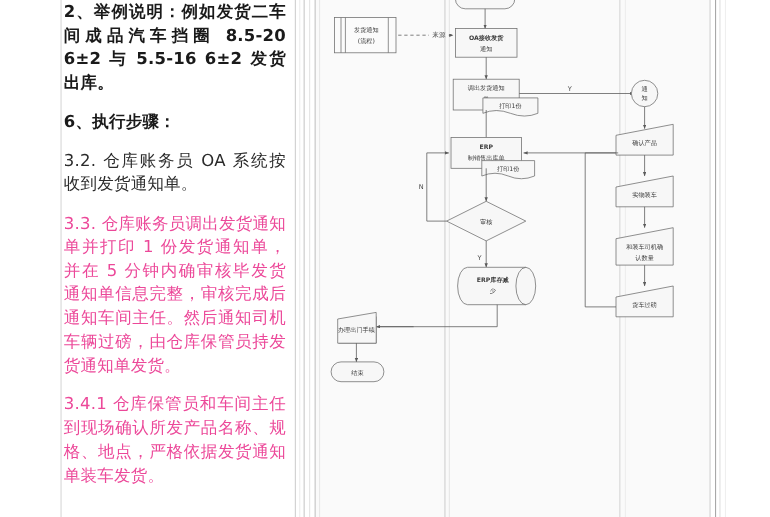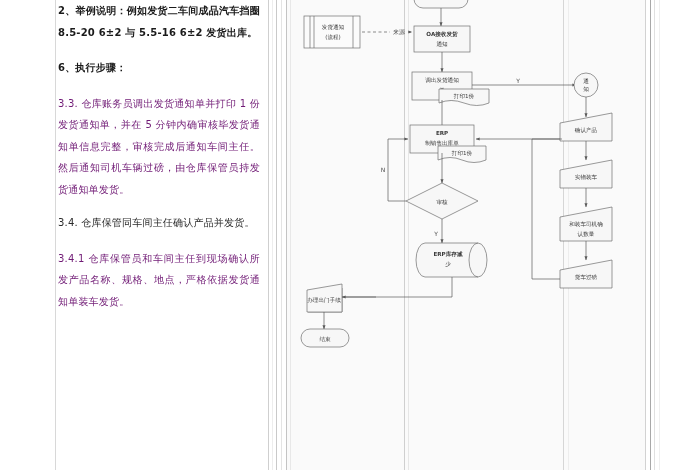--- a/index.html
+++ b/index.html
@@ -42,28 +42,28 @@
   #text-col {
     position: absolute;
     left: 58px;
     top: 0px;
     width: 202px;
     height: 470px;
   }
   .para {
     margin: 0 0 10px 0;
     font-family: "DejaVu Sans", "Liberation Sans", sans-serif;
-    font-size: 10px;
+    font-size: 15px;
     line-height: 21.5px;
     letter-spacing: 0.2px;
     color: #2b2b2b;
     text-align: justify;
   }
   .para.bold   { font-weight: bold; color:#1a1a1a; }
-  .para.rose   { color: #701a75; }
+  .para.rose   { color: #ec4899; }
 
   
   #chart {
     position: absolute;
     left: 286px;
     top: 0;
     width: 414px;
     height: 470px;
   }
   #chart svg { display:block; }
@@ -119,22 +119,22 @@
   <div class="vrule" style="left:563px; background:#d6d6d6;"></div>
   <div class="vrule" style="left:568px; background:#ededed;"></div>
   <div class="vrule" style="left:645px; background:#d2d2d2;"></div>
   <div class="vrule" style="left:650px; background:#a8a8a8;"></div>
   <div class="vrule" style="left:654px; background:#e0e0e0;"></div>
   <div class="vrule" style="left:659px; background:#efefef;"></div>
 
   <div id="text-col">
     <p class="para bold">2、举例说明：例如发货二车间成品汽车挡圈 8.5-20 6±2 与 5.5-16 6±2 发货出库。</p>
     <p class="para bold" style="margin-top:14px;">6、执行步骤：</p>
+    <p class="para" style="margin-top:14px;">3.2. 仓库账务员 OA 系统按收到发货通知单。</p>
     <p class="para rose" style="margin-top:14px;">3.3. 仓库账务员调出发货通知单并打印 1 份发货通知单，并在 5 分钟内确审核毕发货通知单信息完整，审核完成后通知车间主任。然后通知司机车辆过磅，由仓库保管员持发货通知单发货。</p>
-    <p class="para" style="margin-top:12px;">3.4. 仓库保管同车间主任确认产品并发货。</p>
     <p class="para rose" style="margin-top:14px;">3.4.1 仓库保管员和车间主任到现场确认所发产品名称、规格、地点，严格依据发货通知单装车发货。</p>
   </div>
 
   <div id="chart">
   <svg width="414" height="470" viewBox="0 0 414 470" xmlns="http://www.w3.org/2000/svg">
     <defs>
       <marker id="arr" markerWidth="6" markerHeight="6" refX="5.2" refY="2.2" orient="auto" markerUnits="strokeWidth">
         <path d="M0,0 L5.4,2.2 L0,4.4 z" fill="#5a5a5a"></path>
       </marker>
     </defs>

